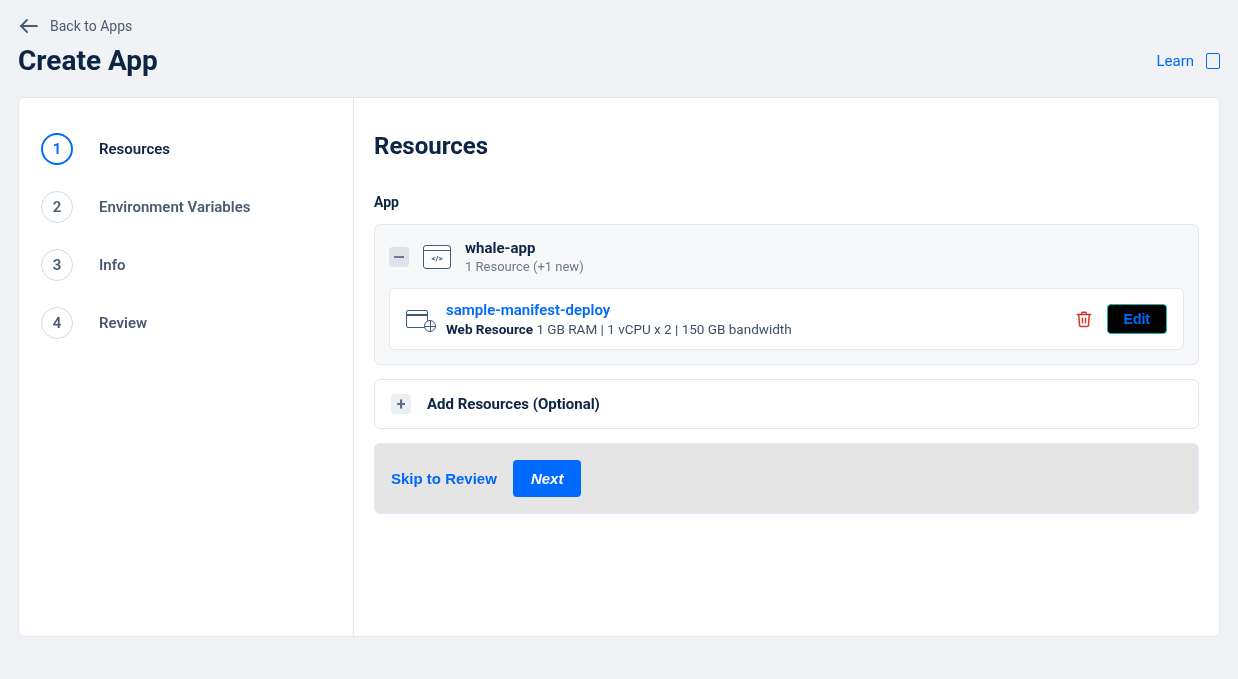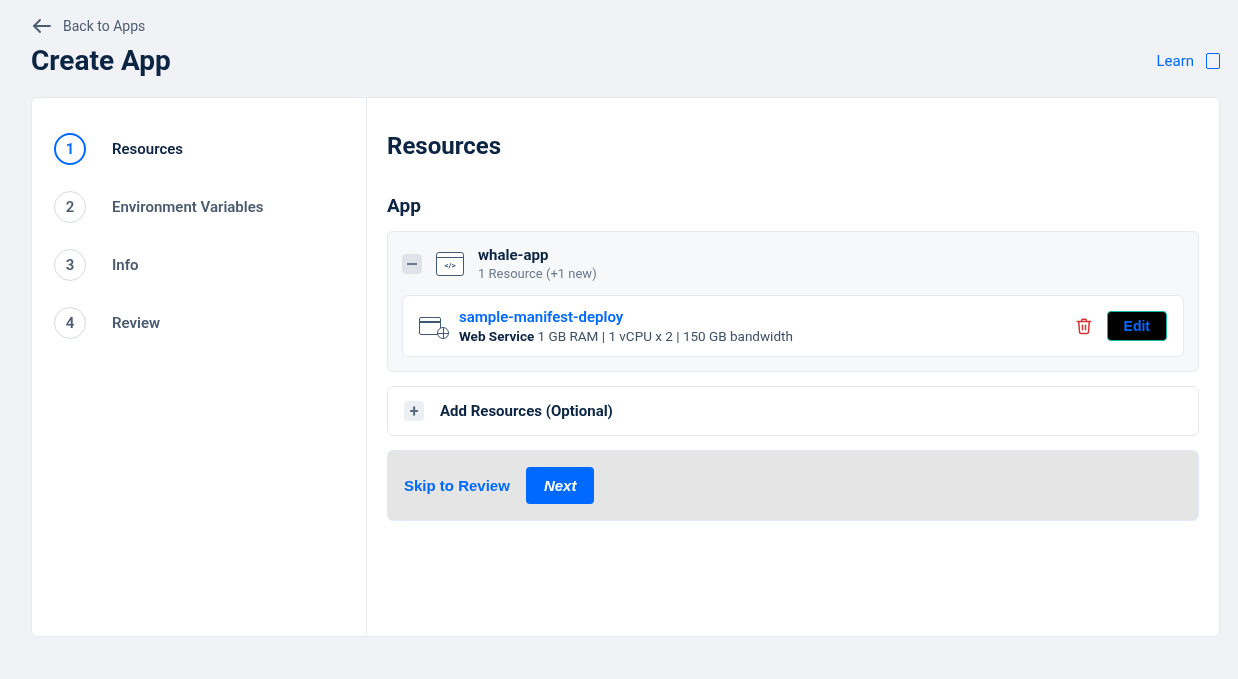--- a/index.html
+++ b/index.html
@@ -2,40 +2,40 @@
 <html><head>
   <meta charset="utf-8">
   <style>
     * { box-sizing: border-box; margin: 0; padding: 0; }
     body {
       font-family: -apple-system, BlinkMacSystemFont, "Segoe UI", Roboto, Helvetica, Arial, sans-serif;
       background: #f1f2f5;
       color: #0d2544;
       font-size: 14px;
     }
-    .page { padding: 18px 18px 22px 31px; min-height: 679px; width: 1238px; }
+    .page { padding: 18px 18px 22px 18px; min-height: 679px; width: 1238px; }
     .back-link { display: inline-flex; align-items: center; gap: 12px; color: #4b5c72; cursor: pointer; margin-bottom: 10px; margin-left: 2px; }
     .back-link svg { stroke: #4b5c72; }
     .header-row { display: flex; justify-content: space-between; align-items: center; margin-bottom: 20px; }
     .page-title { font-size: 28px; font-weight: 700; color: #0d2544; }
     .learn-link { display: inline-flex; align-items: center; gap: 12px; color: #0069ff; cursor: pointer; font-size: 15px; }
     .card { background: #fff; border: 1px solid #e5e8ec; border-radius: 6px; display: flex; min-height: 540px; }
     .sidebar { width: 335px; border-right: 1px solid #e5e8ec; padding: 22px 20px; }
     .step { display: flex; align-items: center; gap: 26px; padding: 13px 2px; cursor: pointer; }
     .step-num {
       width: 32px; height: 32px; border-radius: 50%;
       border: 1px solid #d5dbe2; display: flex; align-items: center; justify-content: center;
       font-weight: 600; color: #4b5c72; font-size: 15px;
     }
     .step.active .step-num { border: 2px solid #0069ff; color: #0069ff; }
     .step-label { font-size: 15px; font-weight: 600; color: #4b5c72; }
     .step.active .step-label { color: #0d2544; }
     .main { flex: 1; padding: 34px 20px 28px 20px; }
     .main h2 { font-size: 24px; font-weight: 700; color: #0d2544; margin-bottom: 34px; }
-    .section-title { font-size: 19px; font-weight: 700; color: #0d2544; margin-bottom: 14px; }
+    .section-title { font-size: 14px; font-weight: 700; color: #0d2544; margin-bottom: 14px; }
     .panel { border: 1px solid #e5e8ec; border-radius: 6px; margin-bottom: 14px; }
     .app-panel { background: #f7f8fa; }
     .app-header { display: flex; align-items: center; gap: 14px; padding: 14px 16px 14px 14px; }
     .collapse-btn {
       width: 20px; height: 20px; border-radius: 4px; background: #dfe3e9;
       display: flex; align-items: center; justify-content: center; cursor: pointer;
     }
     .collapse-btn .dash { width: 10px; height: 2px; background: #6b7a8e; }
     .app-icon {
       width: 28px; height: 24px; border: 1.5px solid #3f5977; border-radius: 3px; position: relative; background: #fff;
@@ -147,21 +147,21 @@
         </div>
 
         <div class="resource-row">
           <div class="svc-icon-wrap">
             <div class="svc-icon"></div>
             <div class="svc-globe"></div>
           </div>
           <div class="resource-info">
             <div class="resource-name">sample-manifest-deploy</div>
             <div class="resource-details">
-              <b>Web Service</b><span> 1 GB RAM | 1 vCPU x 2 | 150 GB bandwidth</span>
+              <b>Web Resource</b><span> 1 GB RAM | 1 vCPU x 2 | 150 GB bandwidth</span>
             </div>
           </div>
           <svg class="trash-btn" viewBox="0 0 24 24" fill="none" stroke="#d73434" stroke-width="2" stroke-linecap="round" stroke-linejoin="round">
             <polyline points="3 6 5 6 21 6"></polyline>
             <path d="M19 6l-1 14a2 2 0 0 1-2 2H8a2 2 0 0 1-2-2L5 6"></path>
             <path d="M10 11v6M14 11v6"></path>
             <path d="M9 6V4a1 1 0 0 1 1-1h4a1 1 0 0 1 1 1v2"></path>
           </svg>
           <button class="edit-btn">Edit</button>
         </div>

